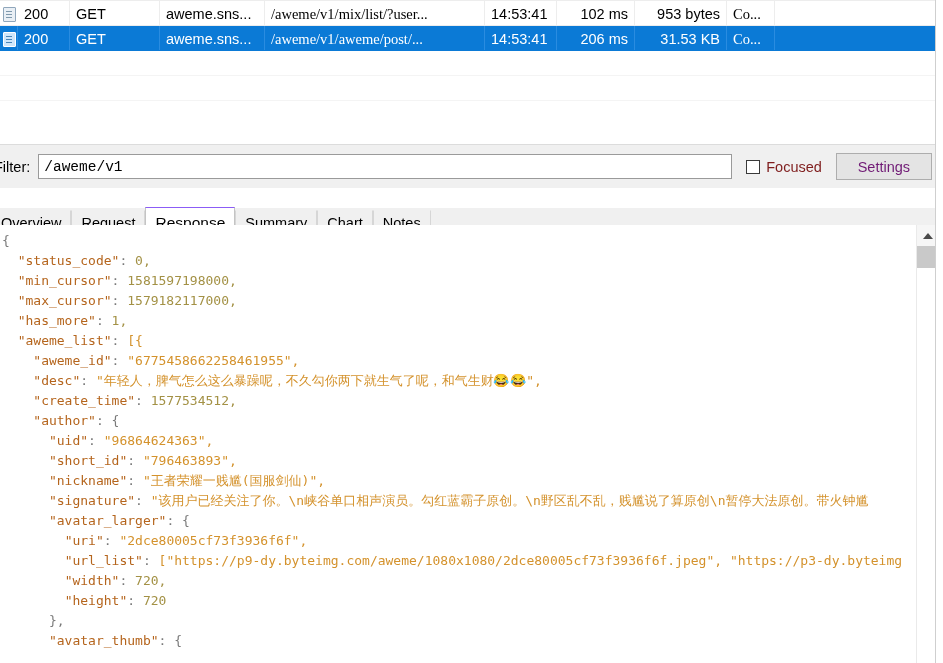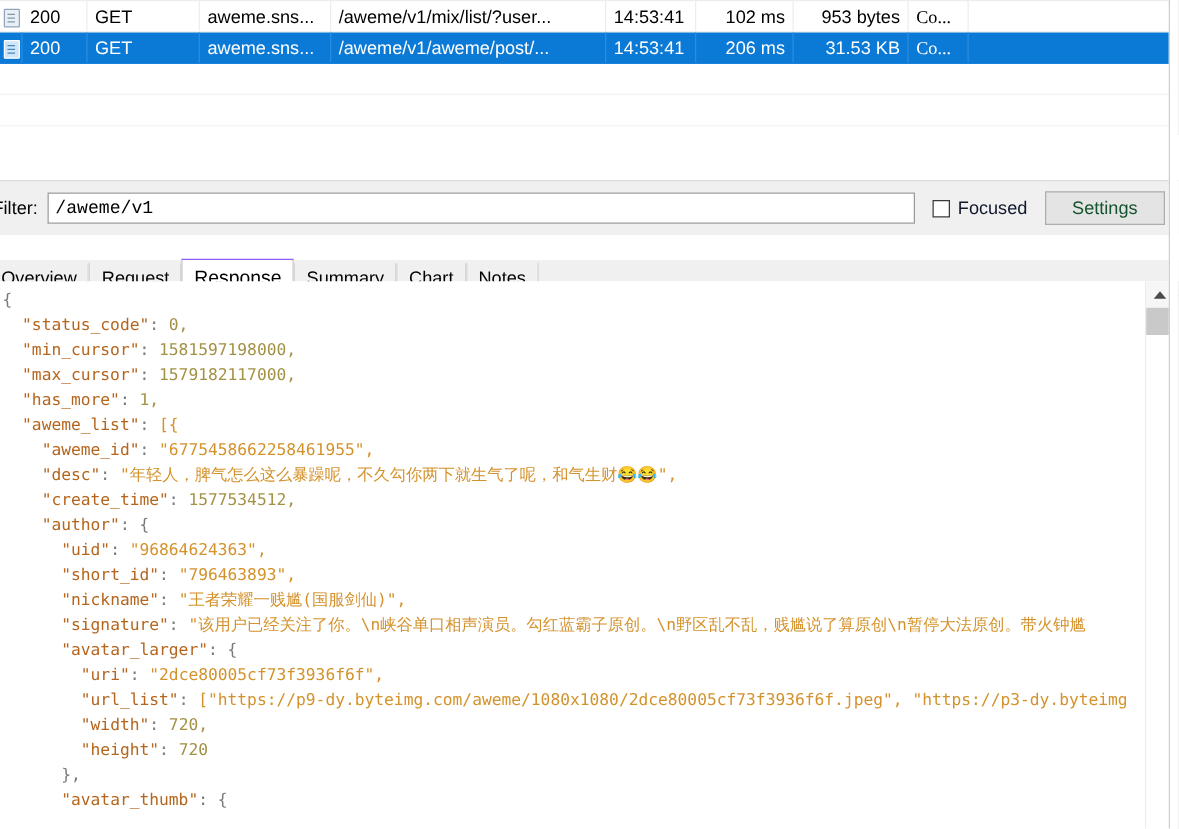--- a/index.html
+++ b/index.html
@@ -51,21 +51,21 @@
     text-overflow: ellipsis;
     border-right: 1px solid #ededed;
     display: flex;
     align-items: center;
   }
   .grid-row.selected .cell { border-right: 1px solid #2a8ce0; }
   .c-icon   { width: 18px; padding-left: 2px; padding-right: 0; border-right: none; }
   .c-code   { width: 52px; text-align: right; }
   .c-method { width: 90px; }
   .c-host   { width: 105px; }
-  .c-path   { width: 220px; }
+  .c-path   { width: 220px; font-family: Liberation Serif, serif; }
   .c-start  { width: 72px; justify-content: flex-start; }
   .c-dur    { width: 78px; justify-content: flex-end; }
   .c-size   { width: 92px; justify-content: flex-end; }
   .c-status { width: 48px; font-family: Liberation Serif, serif; }
   .c-rest   { flex: 1 1 auto; border-right: none; }
 
   .doc-icon {
     width: 11px;
     height: 13px;
     position: relative;
@@ -124,21 +124,21 @@
     color: #000000;
     padding: 0 5px;
     line-height: 23px;
     outline: none;
   }
   .focused-wrap {
     display: flex;
     align-items: center;
     margin-left: 14px;
     font-size: 14.5px;
-    color: #0f172a;
+    color: #7f1d1d;
     white-space: nowrap;
   }
   .checkbox {
     width: 14px;
     height: 14px;
     border: 1px solid #3a3a3a;
     background: #ffffff;
     box-sizing: border-box;
     margin-right: 6px;
     display: inline-block;
@@ -146,21 +146,21 @@
   .settings-btn {
     margin-left: 14px;
     height: 27px;
     min-width: 96px;
     padding: 0 12px;
     background: #e4e4e4;
     border: 1px solid #adadad;
     box-sizing: border-box;
     font-size: 14.5px;
     font-family: "Liberation Sans", sans-serif;
-    color: #14532d;
+    color: #701a75;
     cursor: default;
   }
 
   
   .tabbar {
     position: absolute;
     left: 0;
     top: 208px;
     width: 943px;
     height: 29px;

